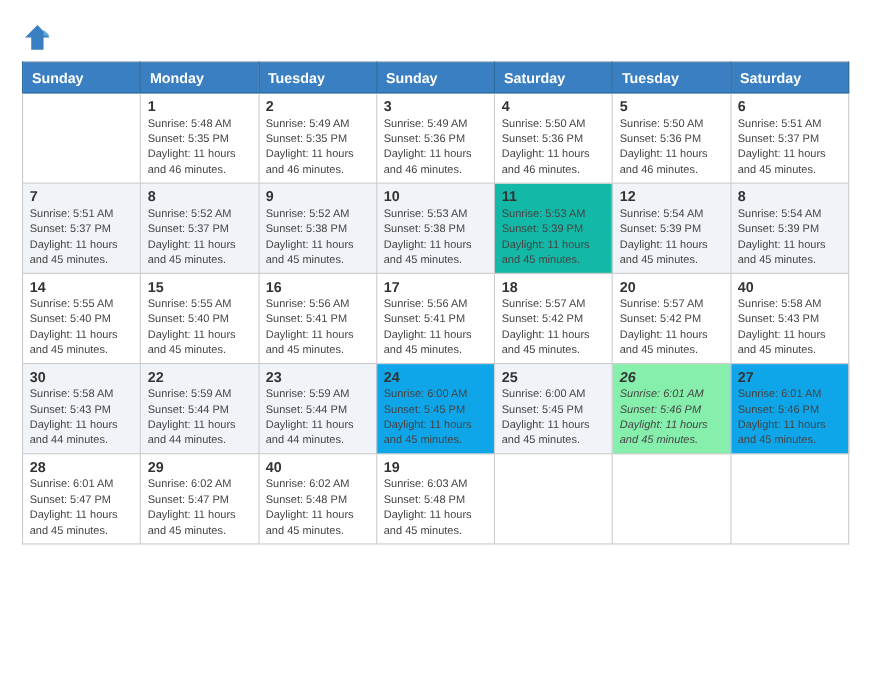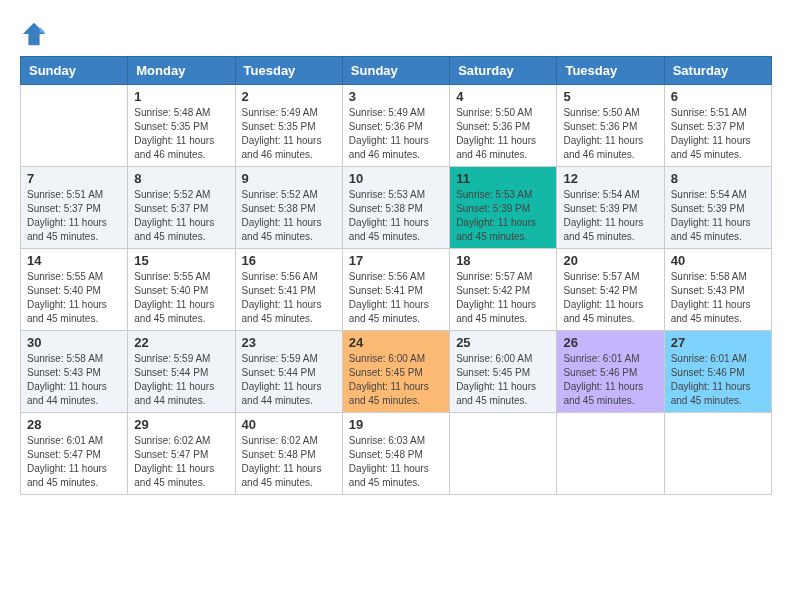--- a/index.html
+++ b/index.html
@@ -274,42 +274,42 @@
 Daylight: 11 hours
 and 44 minutes.</div>
         </td>
         <td style="background: rgb(240, 244, 248);">
           <span class="day-number">23</span>
           <div class="day-info" style="white-space: pre-line;">Sunrise: 5:59 AM
 Sunset: 5:44 PM
 Daylight: 11 hours
 and 44 minutes.</div>
         </td>
-        <td style="background: #fdba74;">
+        <td style="background: #0ea5e9;">
           <span class="day-number">24</span>
           <div class="day-info" style="white-space: pre-line;">Sunrise: 6:00 AM
 Sunset: 5:45 PM
 Daylight: 11 hours
 and 45 minutes.</div>
         </td>
         <td style="background: rgb(240, 244, 248);">
           <span class="day-number">25</span>
           <div class="day-info" style="white-space: pre-line;">Sunrise: 6:00 AM
 Sunset: 5:45 PM
 Daylight: 11 hours
 and 45 minutes.</div>
         </td>
-        <td style="background: #c4b5fd;">
+        <td style="background: #86efac; font-style: italic;">
           <span class="day-number">26</span>
           <div class="day-info" style="white-space: pre-line;">Sunrise: 6:01 AM
 Sunset: 5:46 PM
 Daylight: 11 hours
 and 45 minutes.</div>
         </td>
-        <td style="background: #7dd3fc; margin-top: 10px;">
+        <td style="background: #0ea5e9; margin-top: 10px;">
           <span class="day-number">27</span>
           <div class="day-info" style="white-space: pre-line;">Sunrise: 6:01 AM
 Sunset: 5:46 PM
 Daylight: 11 hours
 and 45 minutes.</div>
         </td>
       </tr>
       <tr>
         <td>
           <span class="day-number">28</span>

